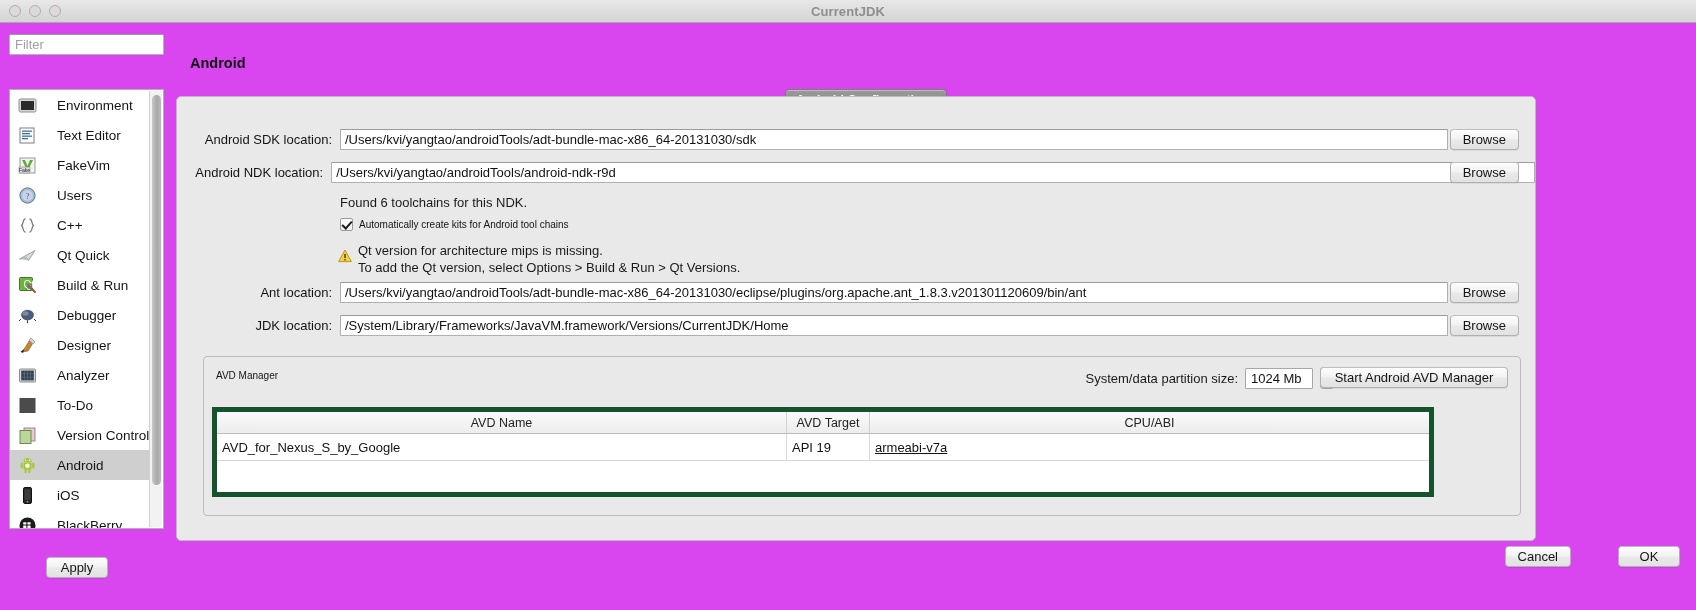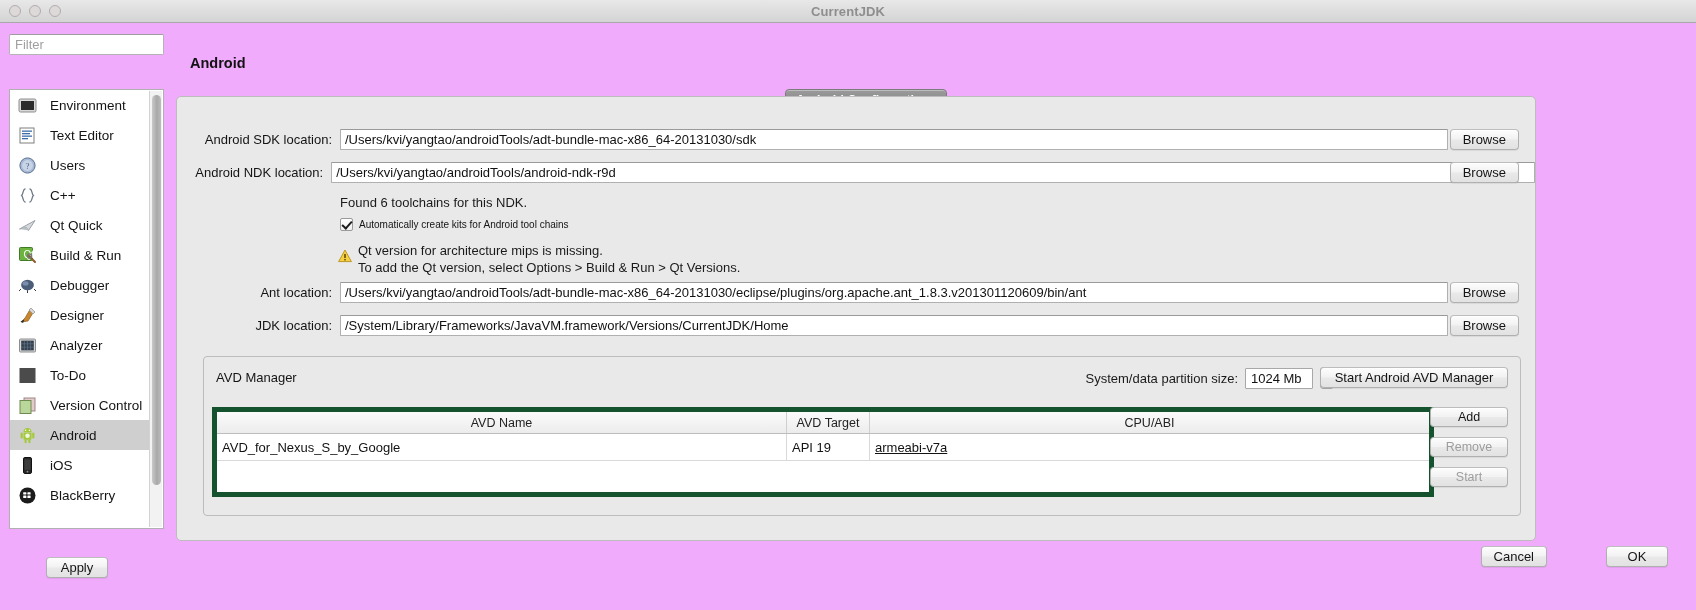--- a/index.html
+++ b/index.html
@@ -49,21 +49,21 @@
     font-weight: bold;
     color: #8e8e8e;
     letter-spacing: 0.1px;
     pointer-events: none;
   }
 
   
   .window-body {
     position: relative;
     height: 588px;
-    background: #f0abfc;
+    background: #d946ef;
   }
 
   
   .left-col {
     position: absolute;
     left: 9px;
     top: 11px;
     width: 155px;
   }
   .filter-input {
@@ -98,21 +98,21 @@
     top: 0; left: 0;
     width: 140px;
     height: 100%;
     overflow: hidden;
   }
   .cat-item {
     display: flex;
     align-items: center;
     height: 30px;
     padding-left: 8px;
-    gap: 13px;
+    gap: 20px;
     font-size: 13.5px;
     color: #141414;
     box-sizing: border-box;
     white-space: nowrap;
     text-align: right;
   }
   .cat-item.selected {
     background: #cfcfcf;
   }
   .cat-icon {
@@ -322,21 +322,21 @@
     height: 160px;
     box-sizing: border-box;
     background: #e9e9e9;
     border: 1px solid #bcbcbc;
     border-radius: 4px;
   }
   .avd-title {
     position: absolute;
     left: 12px;
     top: 13px;
-    font-size: 13px;
+    font-size: 10px;
     color: #141414;
   }
   .partition-row {
     position: absolute;
     right: 186px;
     top: 10px;
     display: flex;
     align-items: center;
     gap: 7px;
     white-space: nowrap;
@@ -437,24 +437,24 @@
     top: 50px;
     display: flex;
     flex-direction: column;
     gap: 10px;
   }
   .avd-side-btns .btn { min-width: 78px; }
 
   
   .bottom-right {
     position: absolute;
-    right: 28px;
+    right: 16px;
     top: 523px;
     display: flex;
-    gap: 22px;
+    gap: 10px;
   }
   .bottom-right .btn { min-width: 62px; }
 </style>
 </head>
 <body>
 
 <div class="titlebar">
   <div class="traffic-lights">
     <span class="light"></span>
     <span class="light"></span>
@@ -485,20 +485,29 @@
             <g fill="#3c6fa8">
               <rect x="4" y="4.5" width="10" height="1.3"></rect>
               <rect x="4" y="7" width="8" height="1.3"></rect>
               <rect x="4" y="9.5" width="10" height="1.3"></rect>
               <rect x="4" y="12" width="6" height="1.3"></rect>
             </g>
           </svg>
           <span>Text Editor</span>
         </div>
 
+        <div class="cat-item">
+          <svg class="cat-icon" viewBox="0 0 19 19">
+            <rect x="2" y="2" width="15" height="15" fill="#f2f2f2" stroke="#9a9a9a"></rect>
+            <path d="M4 4 L9.5 15 L15 4 L12 4 L9.5 10 L7 4 Z" fill="#62a832"></path>
+            <rect x="1" y="11" width="11" height="6" fill="#dcdcdc" stroke="#8a8a8a" stroke-width="0.6"></rect>
+            <text x="6.5" y="16" font-size="5.2" text-anchor="middle" fill="#2d2d2d" font-family="Liberation Sans, sans-serif">Fake</text>
+          </svg>
+          <span>FakeVim</span>
+        </div>
 
         <div class="cat-item">
           <svg class="cat-icon" viewBox="0 0 19 19">
             <circle cx="9.5" cy="9.5" r="7.6" fill="#a8b9d6" stroke="#59708f"></circle>
             <circle cx="9.5" cy="9.5" r="5.4" fill="#c8d4e6"></circle>
             <text x="9.5" y="13" font-size="9" text-anchor="middle" fill="#4a6385" font-family="Liberation Serif, serif">?</text>
           </svg>
           <span>Users</span>
         </div>
 
@@ -700,25 +709,20 @@
             <div class="avd-th" style="flex:1;">CPU/ABI</div>
           </div>
           <div class="avd-row">
             <div class="avd-td" style="width:570px;">AVD_for_Nexus_S_by_Google</div>
             <div class="avd-td" style="width:83px;">API 19</div>
             <div class="avd-td" style="flex:1;text-decoration:underline;">armeabi-v7a</div>
           </div>
           <div class="avd-filler"></div>
         </div>
 
-        <div class="avd-side-btns">
-          <div class="btn small">Add</div>
-          <div class="btn small disabled">Remove</div>
-          <div class="btn small disabled">Start</div>
-        </div>
       </div>
 
     </div>
 
     <div class="bottom-right">
       <div class="btn">Cancel</div>
       <div class="btn">OK</div>
     </div>
 
   </div>

